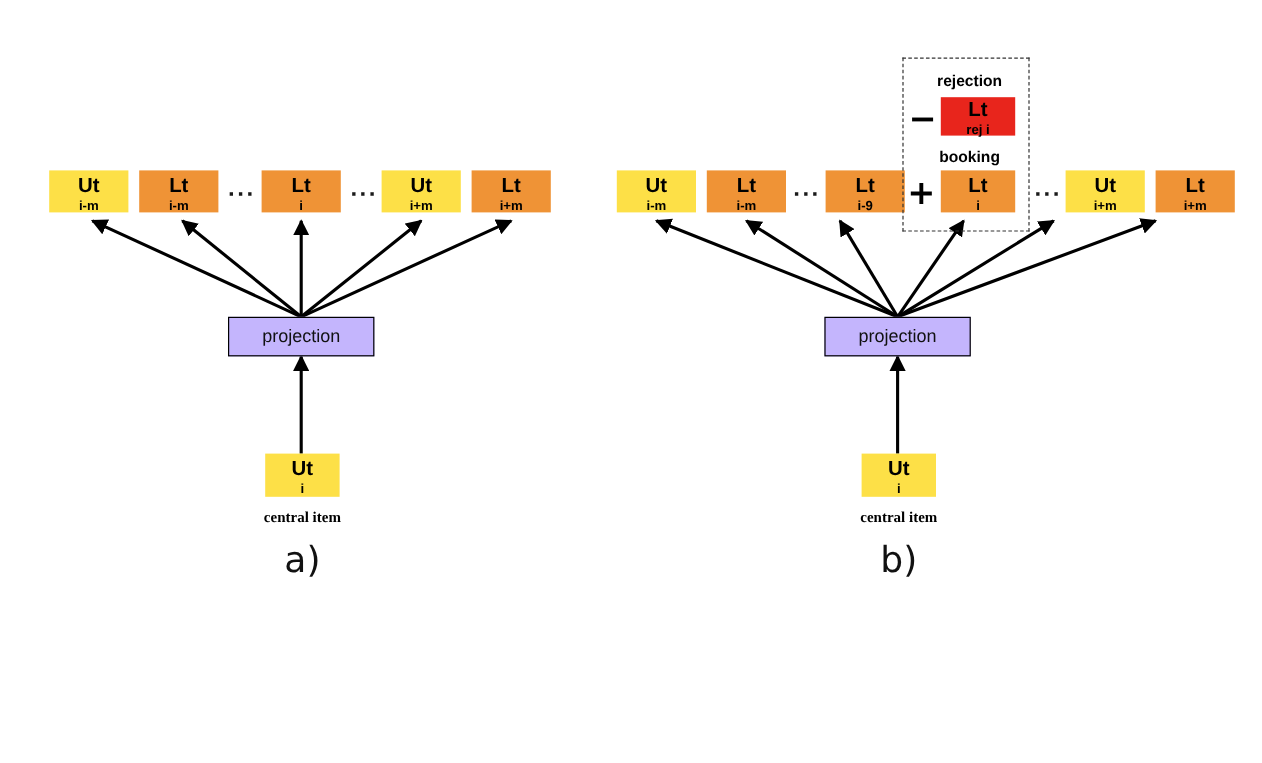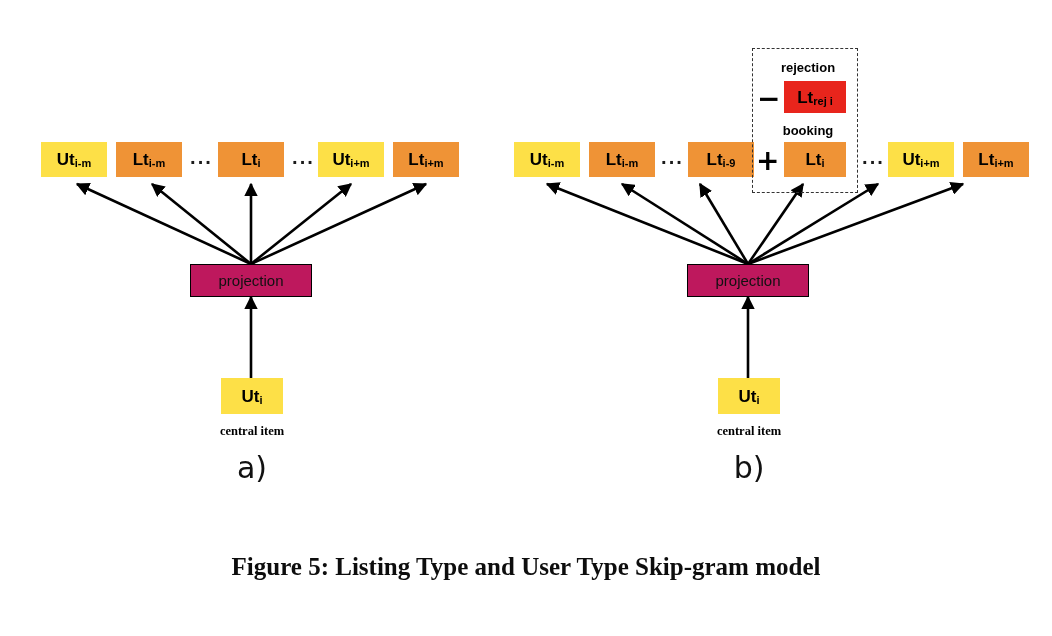--- a/index.html
+++ b/index.html
@@ -26,20 +26,21 @@
     display: flex;
     align-items: center;
     justify-content: center;
     font-family: "Liberation Sans", sans-serif;
     font-weight: bold;
     font-size: 17px;
     color: #000000;
     line-height: 1;
     box-sizing: border-box;
     white-space: nowrap;
+    flex-direction: column;
   }
   .node .sub {
     font-size: 11px;
     font-weight: bold;
     vertical-align: sub;
     position: relative;
     top: 4px;
     left: 0px;
   }
   .node.blue   { background: #fde047; }
@@ -55,21 +56,21 @@
     color: #1a1a1a;
     letter-spacing: 1px;
     line-height: 1;
     white-space: nowrap;
   }
 
   
   .projection {
     position: absolute;
     border: 1.4px solid #000000;
-    background: #be185d;
+    background: #c4b5fd;
     display: flex;
     align-items: center;
     justify-content: center;
     font-family: "Liberation Sans", sans-serif;
     font-size: 15px;
     color: #111111;
     box-sizing: border-box;
   }
 
   
@@ -286,15 +287,14 @@
     <div class="node blue" style="left:718px; top:378px; width:62px; height:36px;">
       <span>Ut</span>
         <span class="sub">i</span>
     </div>
 
     <div class="small-label" style="left:679px; top:424px; width:140px;">central item</div>
 
     <div class="panel-letter" style="left:689px; top:450px; width:120px;">b)</div>
   </div>
 
-  <div class="caption" style="top:553px;">Figure 5: Listing Type and User Type Skip-gram model</div>
 
 </div>
 
 </body></html>

